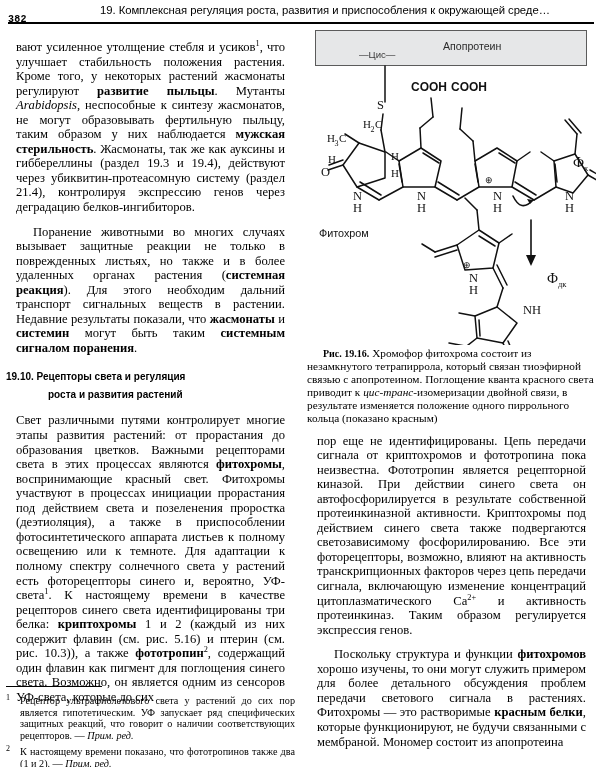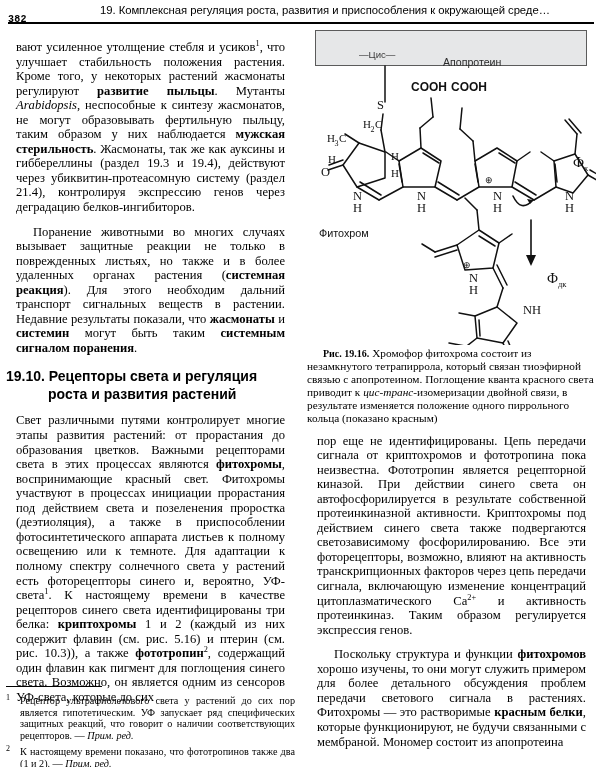--- a/index.html
+++ b/index.html
@@ -71,21 +71,21 @@
   p.indent { text-indent: 17px; }
   b { font-weight: bold; }
   i { font-style: italic; }
   sup { font-size: 66%; vertical-align: super; line-height: 0; }
 
   
   h2.section {
     margin: 13px 0 9px 0;
     font-family: "Liberation Sans", sans-serif;
     font-weight: bold;
-    font-size: 14px;
+    font-size: 10px;
     line-height: 17.5px;
     text-align: left;
   }
   h2.section .l2 { display: block; padding-left: 42px; }
 
   
   #footnote-rule {
     position: absolute;
     left: 6px; top: 686px;
     width: 96px;
@@ -117,21 +117,21 @@
   #apoprotein-box {
     position: absolute;
     left: 8px; top: 0px;
     width: 272px; height: 36px;
     background: #e6e7e8;
     border: 1.4px solid #5b5b5b;
     box-sizing: border-box;
   }
   #apoprotein-label {
     position: absolute;
-    left: 136px; top: 26px;
+    left: 136px; top: 10px;
     font-family: "Liberation Sans", sans-serif;
     font-size: 10.6px;
     color: #2b2b2b;
   }
   #cys-label {
     position: absolute;
     left: 52px; top: 19px;
     font-family: "Liberation Sans", sans-serif;
     font-size: 9.6px;
     color: #3a3a3a;

